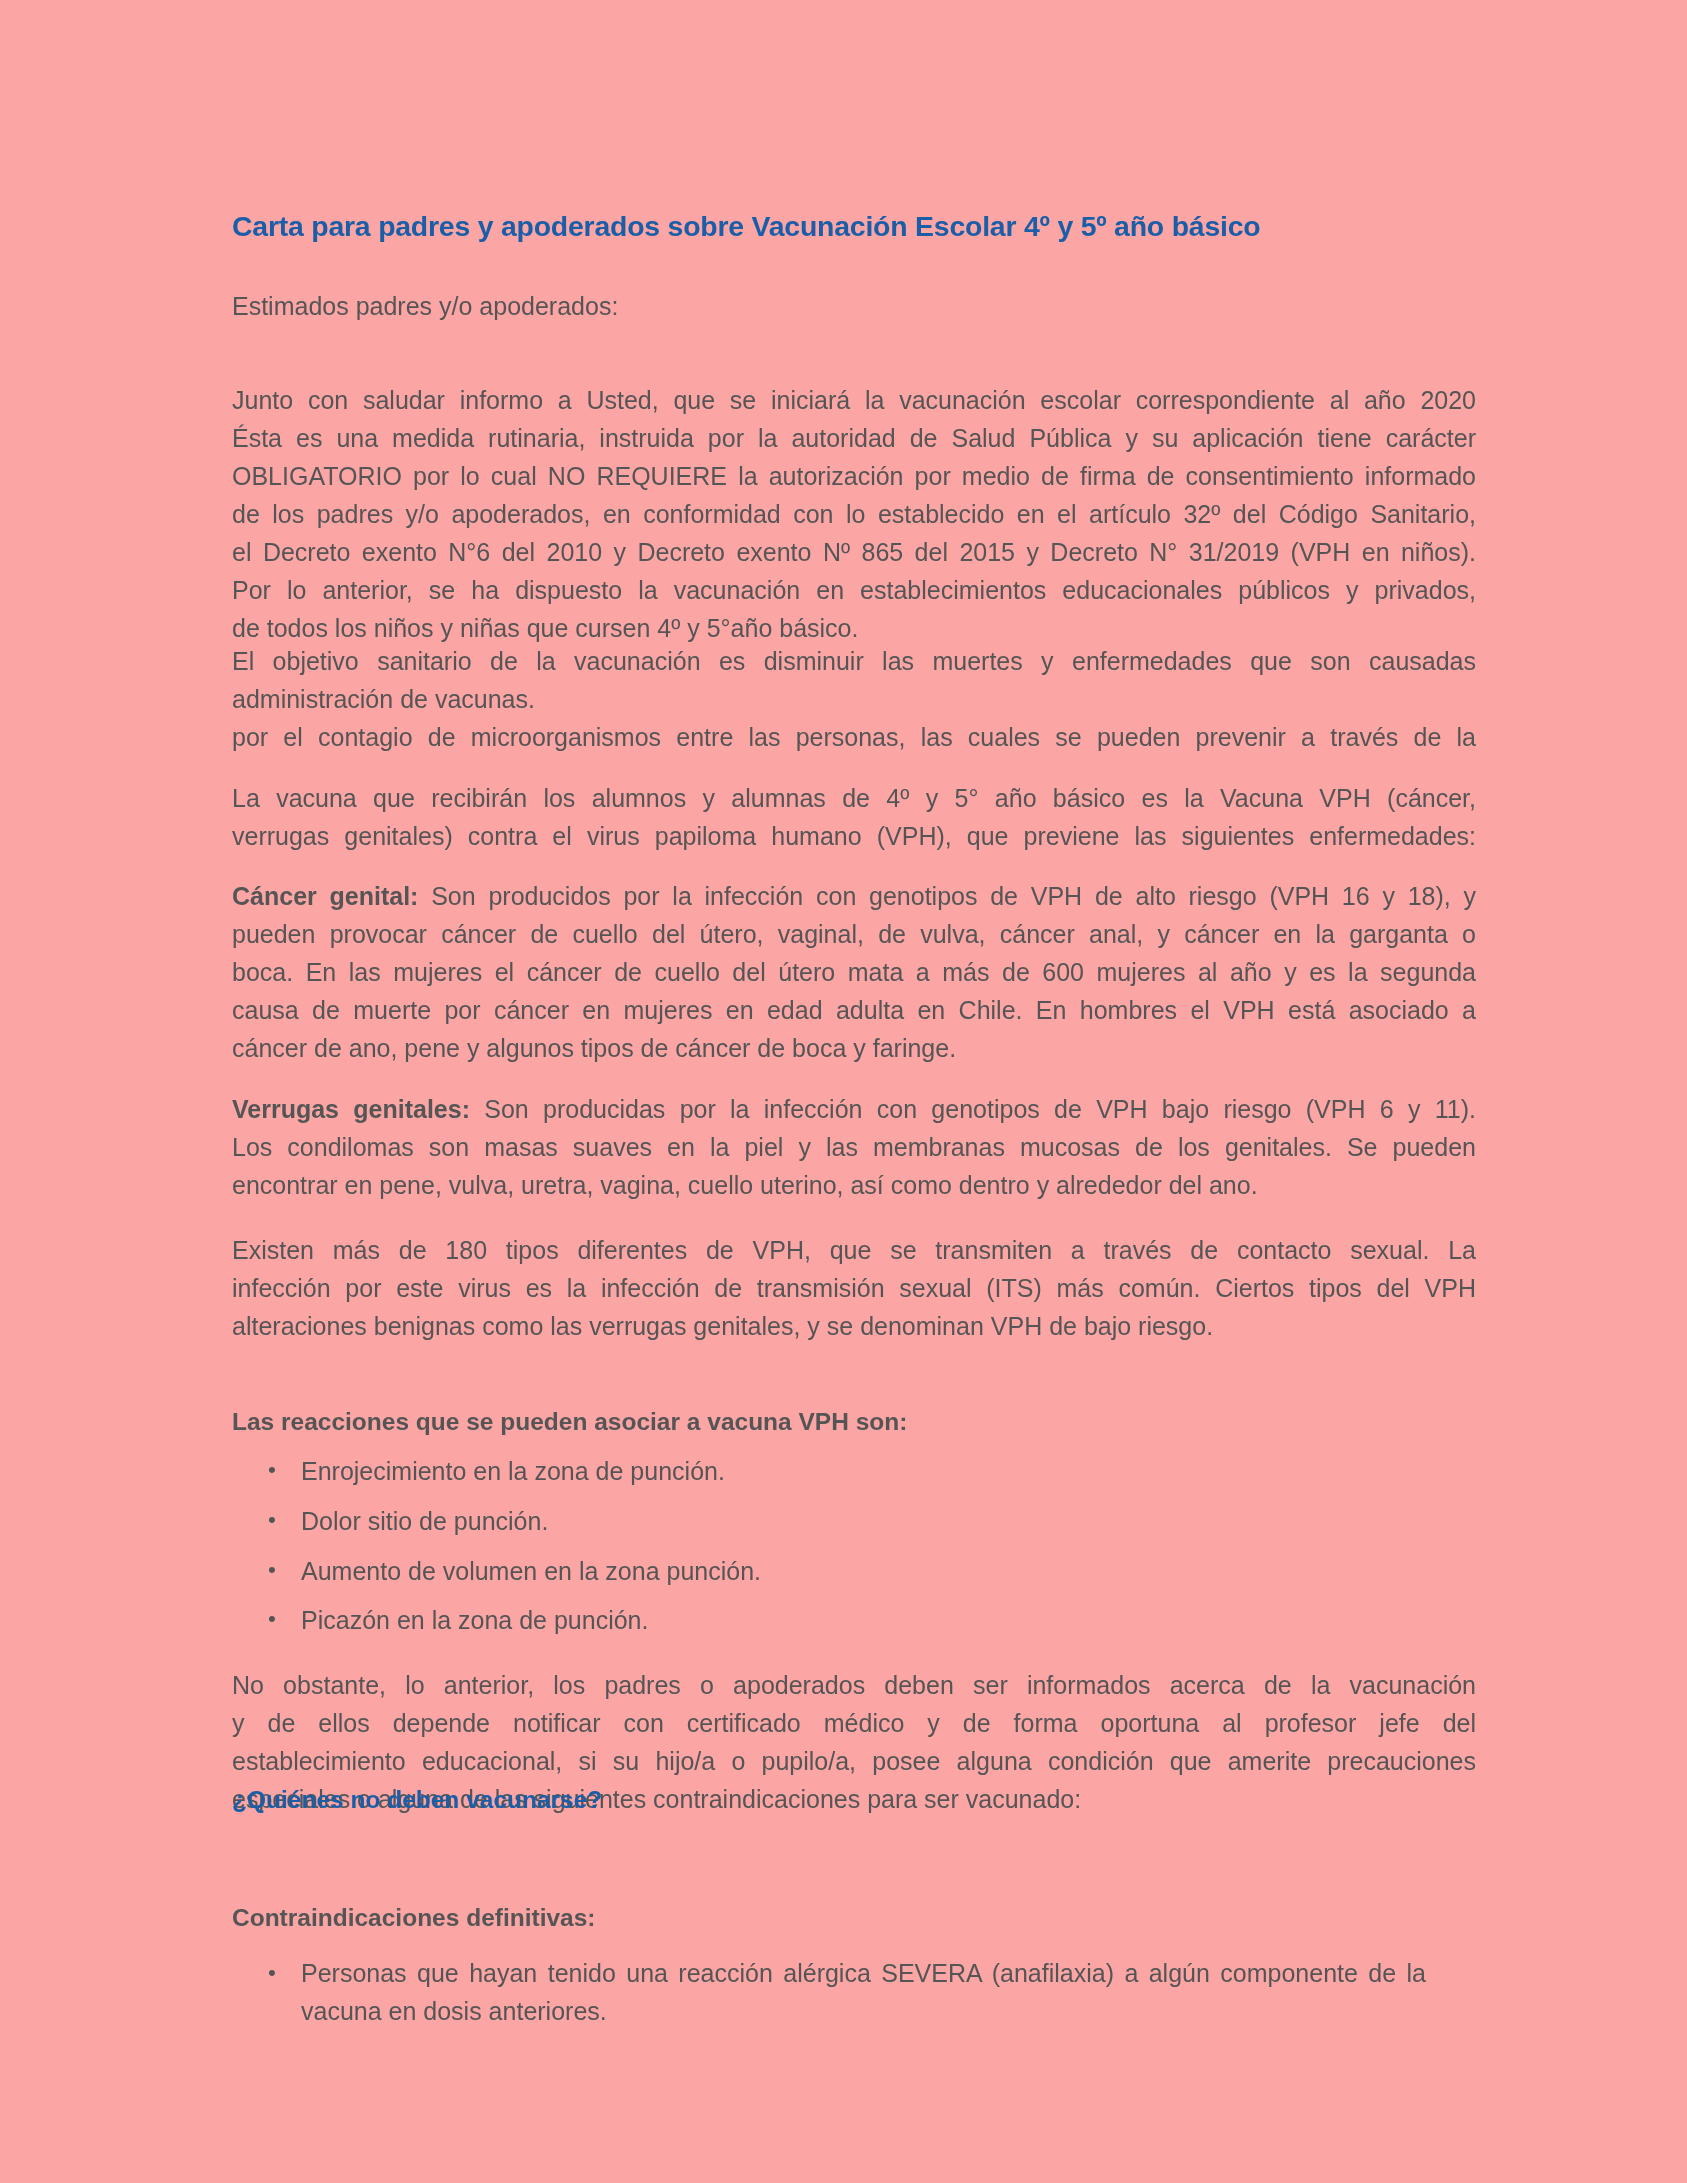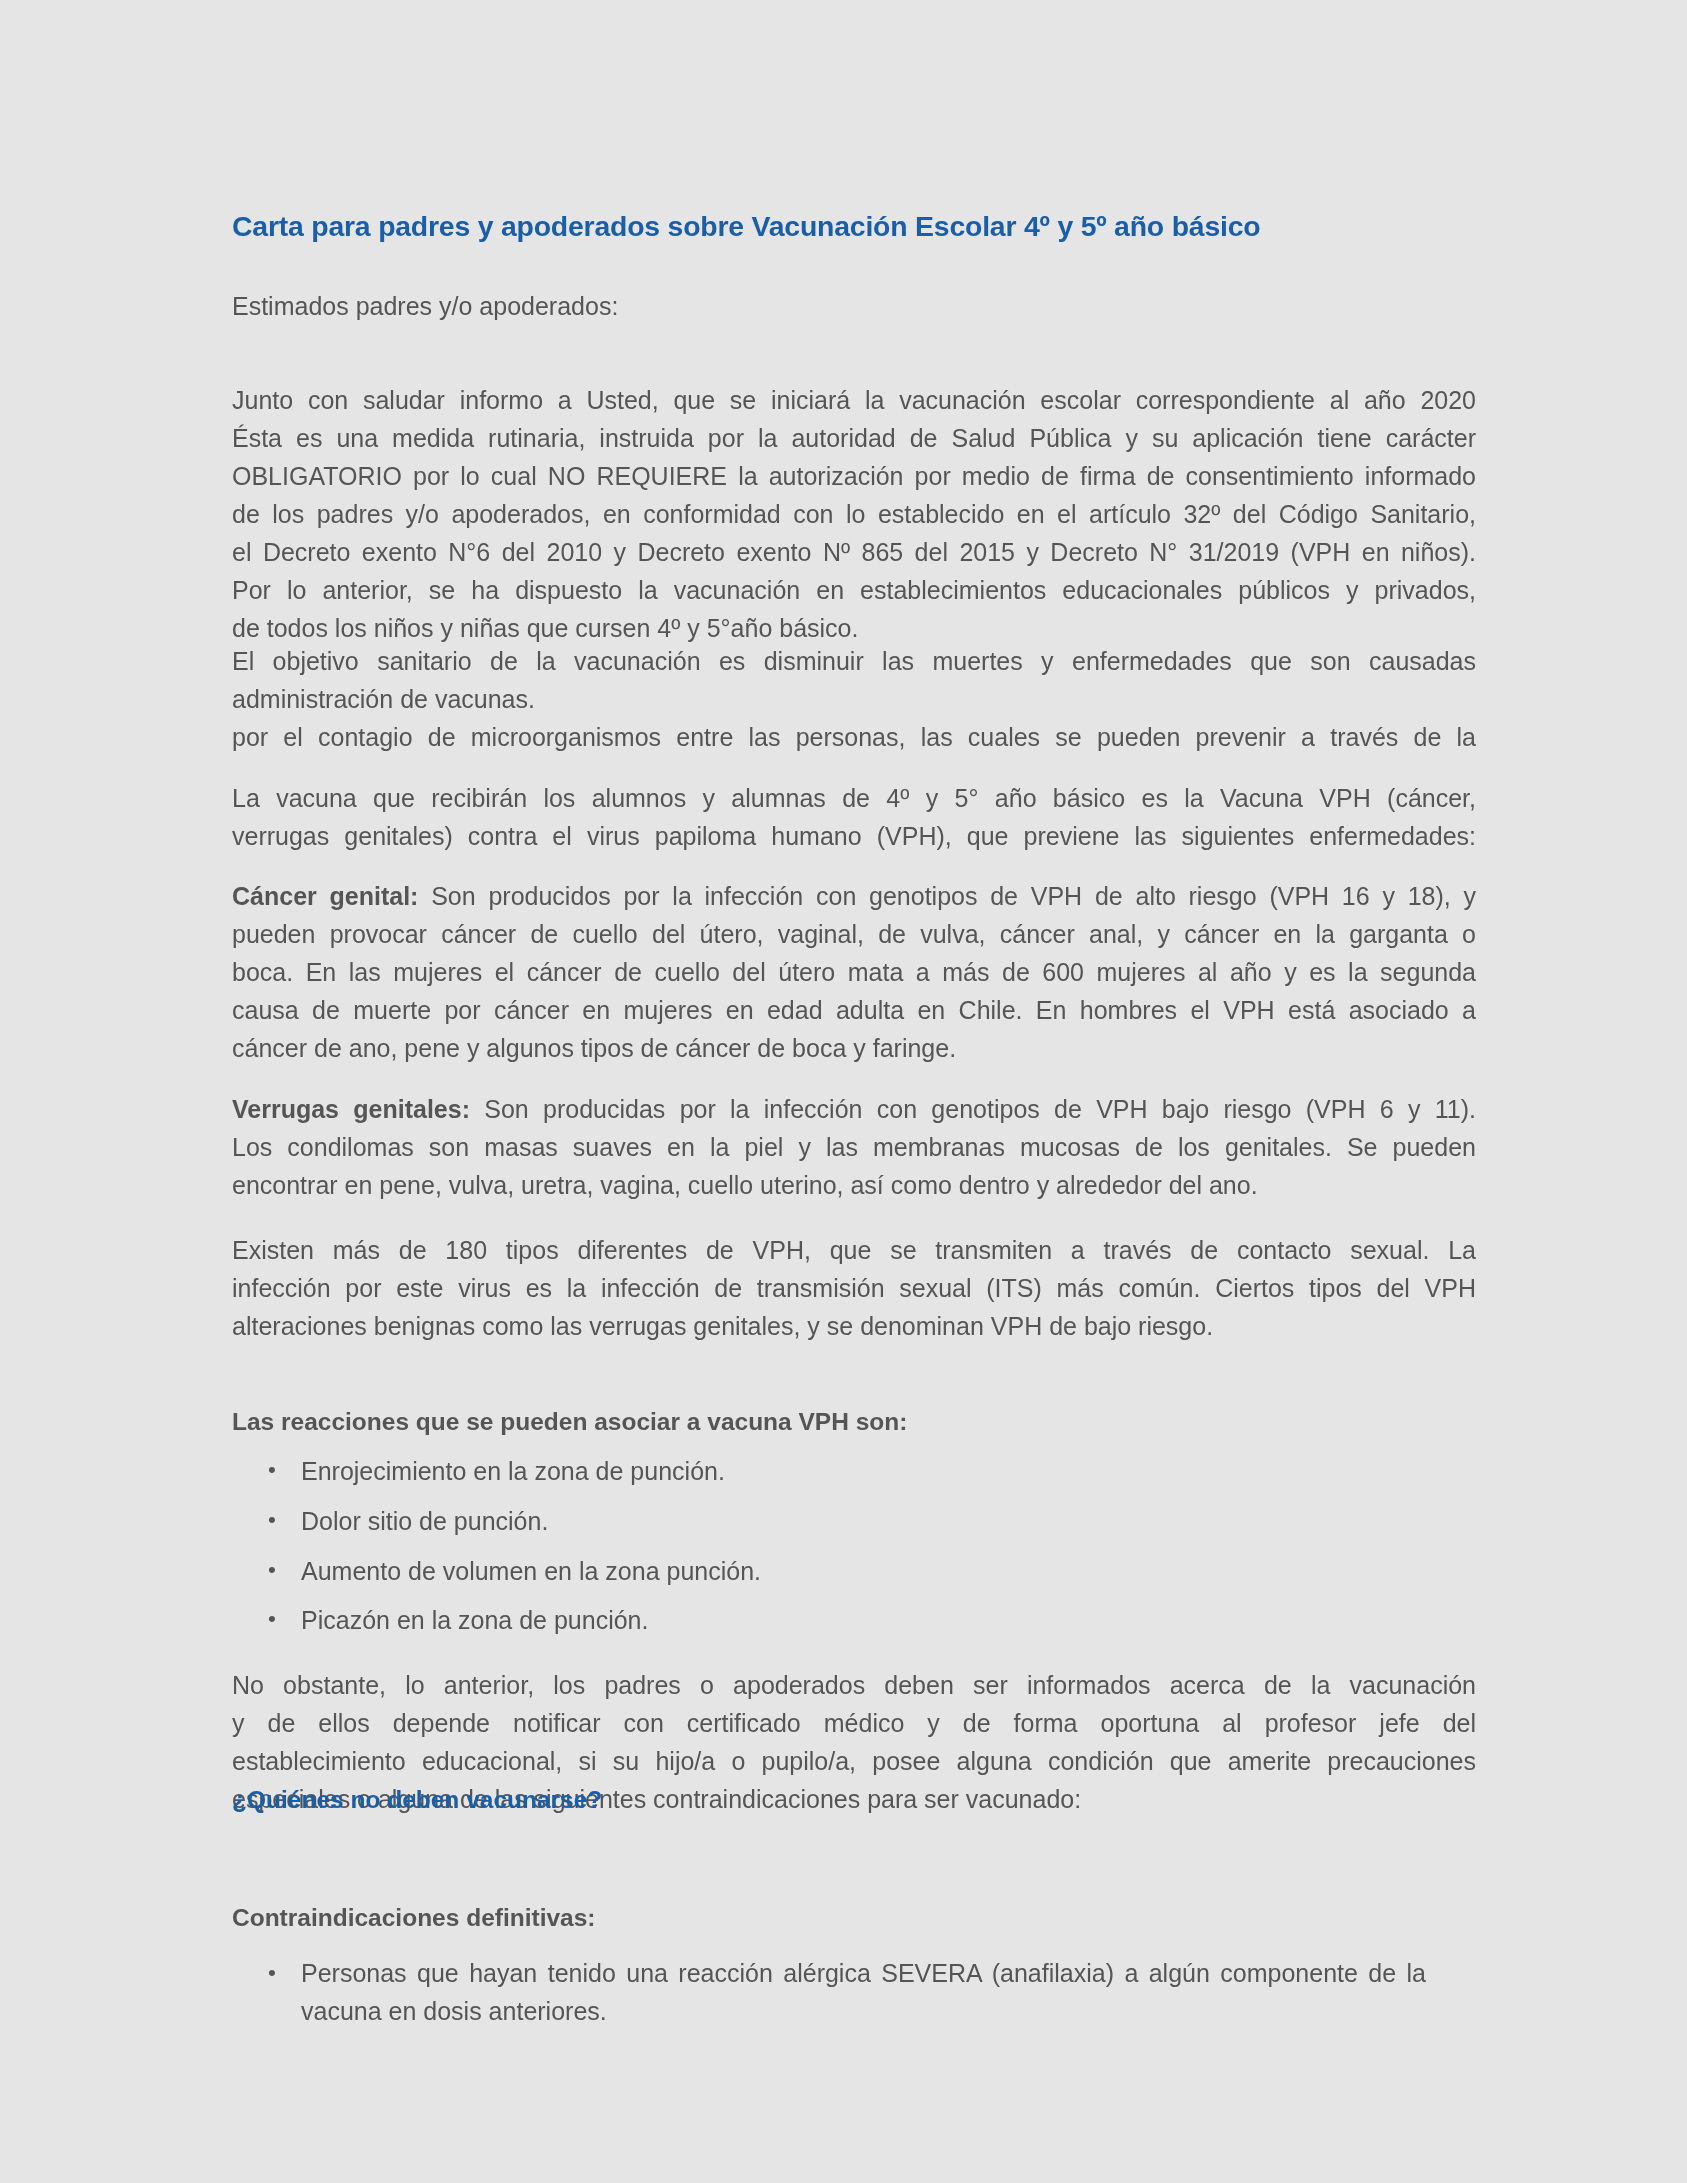--- a/index.html
+++ b/index.html
@@ -1,17 +1,17 @@
 <!DOCTYPE html>
 <html style="font-size:10.6px"><head>
 <meta charset="utf-8">
 <style>
   html, body { margin: 0; padding: 0; background: #ffffff; }
   body { width: 1687px; height: 2183px; position: relative; overflow: hidden; }
-  .page { position: absolute; left: 0; top: 0; width: 1687px; height: 2183px; background: #e5e5e5; }
+  .page { position: absolute; left: 0; top: 0; width: 1687px; height: 2183px; background: #fca5a5; }
   .content {
     position: absolute; left: 232px; top: 0; width: 1244px;
     font-family: "Liberation Sans", sans-serif;
     color: #555555;
   }
   .title {
     position: absolute; top: 210px; left: 0; width: 1244px;
     font-size: 28.4px; font-weight: bold; color: #1a5ea8;
     white-space: nowrap; letter-spacing: -0.2px;
   }

